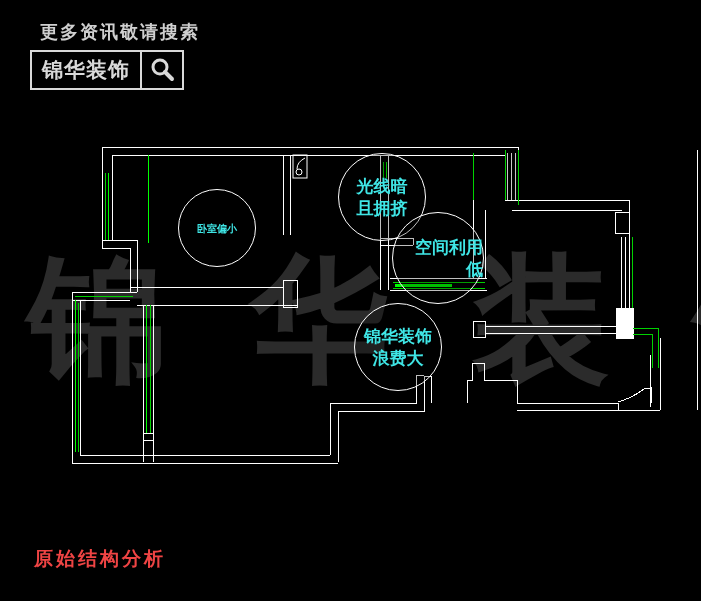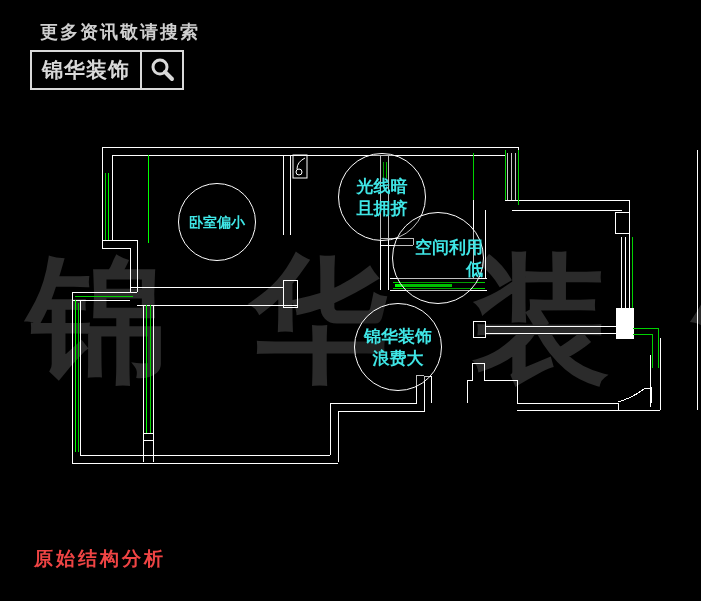--- a/index.html
+++ b/index.html
@@ -22,21 +22,21 @@
                border-left:2px solid #d9d9d9;}
   
   #footer-title{position:absolute;left:34px;top:546px;font-size:19px;font-weight:bold;
                 color:#ef4444;letter-spacing:3px;z-index:3;}
   
   .note{position:absolute;border:1px solid #fff;border-radius:50%;
         display:flex;flex-direction:column;align-items:center;justify-content:center;
         color:#3fe6e6;font-weight:bold;text-align:center;line-height:1.3;z-index:4;
         background:rgba(0,0,0,0.25);}
   .note span{display:block;white-space:nowrap;}
-  #note-bedroom{left:178px;top:183px;width:76px;height:76px;font-size:14px;}
+  #note-bedroom{left:178px;top:189px;width:76px;height:76px;font-size:10px;}
   #note-dark{left:338px;top:153px;width:86px;height:86px;font-size:17px;}
   #note-util{left:392px;top:212px;width:90px;height:90px;font-size:17px;align-items:flex-end;}
   #note-waste{left:354px;top:303px;width:86px;height:86px;font-size:17px;}
 </style>
 </head>
 <body>
 
 <div id="stage">
 
   <div id="watermark">锦 华 装 饰</div>

